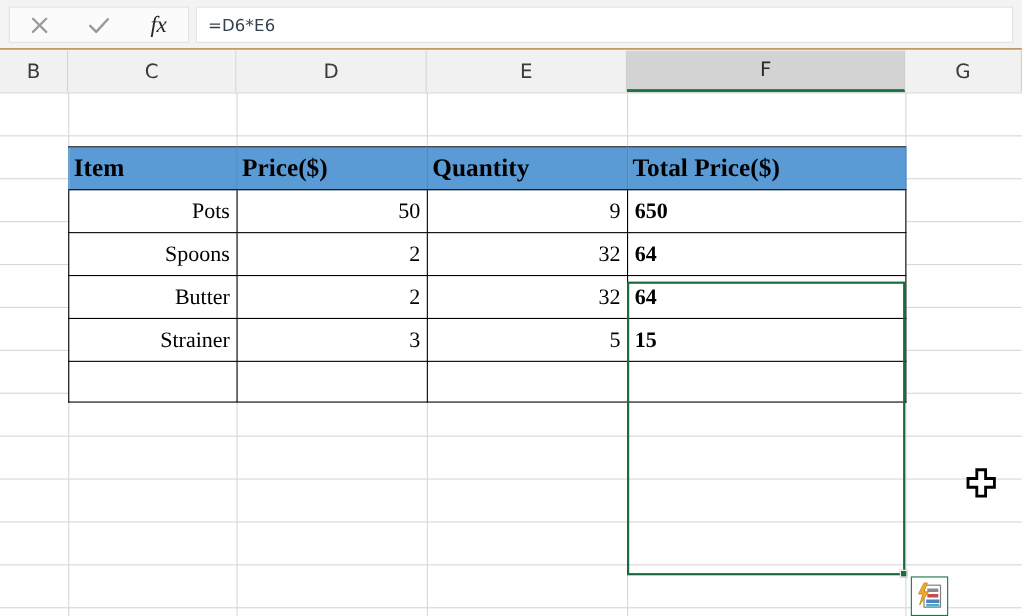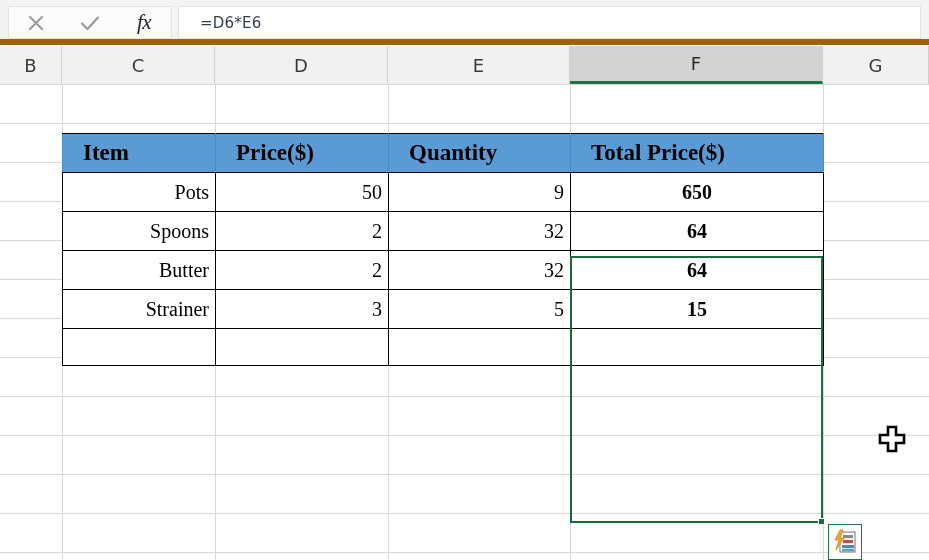--- a/index.html
+++ b/index.html
@@ -9,21 +9,21 @@
     background: #ffffff;
     font-family: "Liberation Sans", sans-serif;
   }
   #app { position: relative; width: 929px; height: 560px; }
 
   
   .formula-bar {
     position: absolute; left: 0; top: 0;
     width: 929px; height: 45px;
     background: #f3f3f3;
-    border-bottom: 6px solid #a16207;
+    border-bottom: 1px solid #a16207;
     display: flex; align-items: center;
   }
   .fb-buttons {
     position: absolute; left: 8px; top: 6px;
     width: 164px; height: 33px;
     background: #fbfbfb;
     border: 1px solid #e2e2e2;
     display: flex; align-items: center; justify-content: space-around;
   }
   .fb-btn {
@@ -38,21 +38,21 @@
     font-size: 21px;
     color: #252525;
     letter-spacing: -0.5px;
   }
   .fb-input {
     position: absolute; left: 178px; top: 6px;
     width: 743px; height: 33px;
     background: #ffffff;
     border: 1px solid #e2e2e2;
     display: flex; align-items: center;
-    padding-left: 21px;
+    padding-left: 10px;
     font-size: 15px;
     color: #35404e;
     font-family: "DejaVu Sans", sans-serif;
     letter-spacing: 0.2px;
   }
 
   
   .col-headers {
     position: absolute; left: 0; top: 46px;
     width: 929px; height: 38px;
@@ -111,26 +111,26 @@
     white-space: nowrap;
   }
   .table tr.hdr td {
     background: #5b9bd5;
     font-weight: bold;
     font-size: 23px;
     border: 1px solid #4a8ac4;
     border-top: 1px solid #000;
     border-bottom: 1px solid #000;
     text-align: left;
-    padding-left: 20px;
+    padding-left: 4px;
   }
   .c-item { width: 153px; text-align: right; }
   .c-price { width: 173px; text-align: right; }
   .c-qty { width: 182px; text-align: right; }
-  .c-total { width: 253px; text-align: center; font-weight: bold; font-size: 25px; }
+  .c-total { width: 253px; text-align: left; font-weight: bold; font-size: 25px; }
   .table tr.empty td { height: 37px; }
   .sel-fill {
     background-color: #cccccc;
     background-image: radial-gradient(#c2c2c2 0.6px, transparent 0.6px);
     background-size: 4px 4px;
   }
 
   
   .selection {
     position: absolute;

